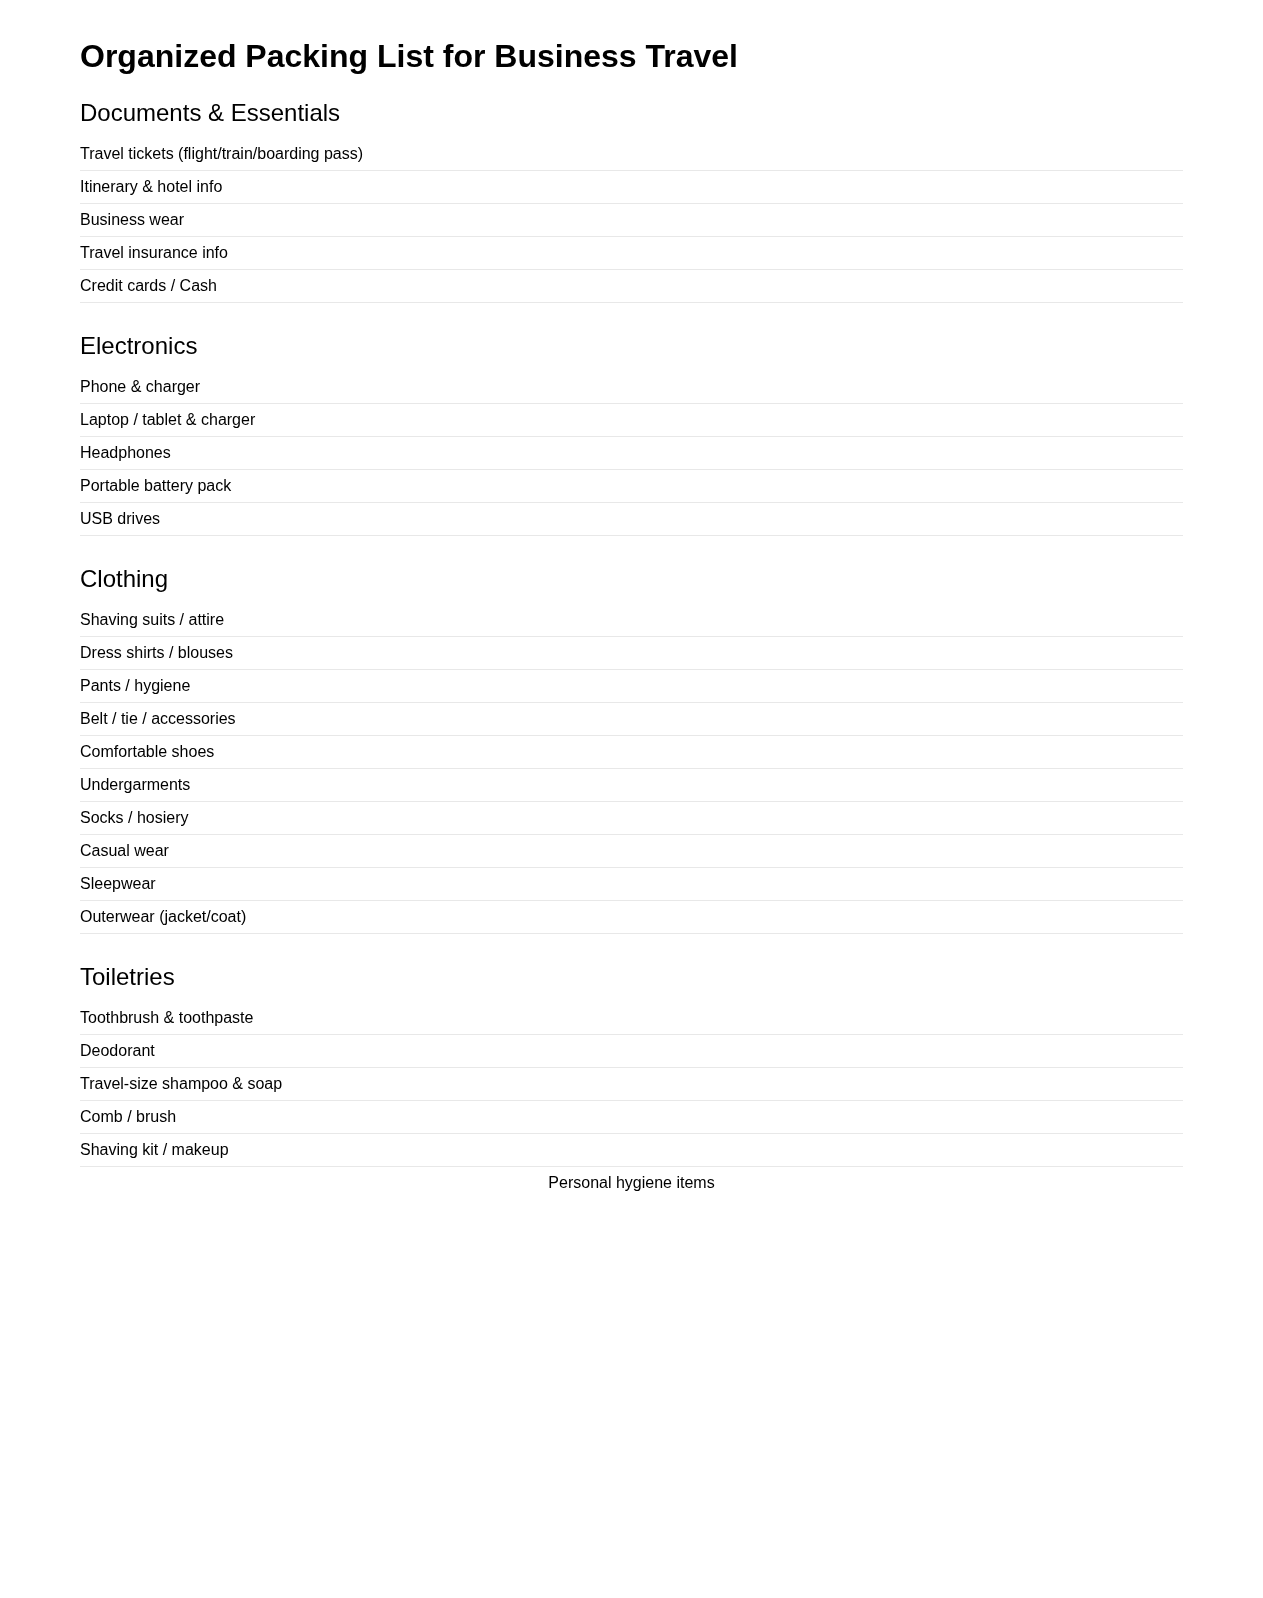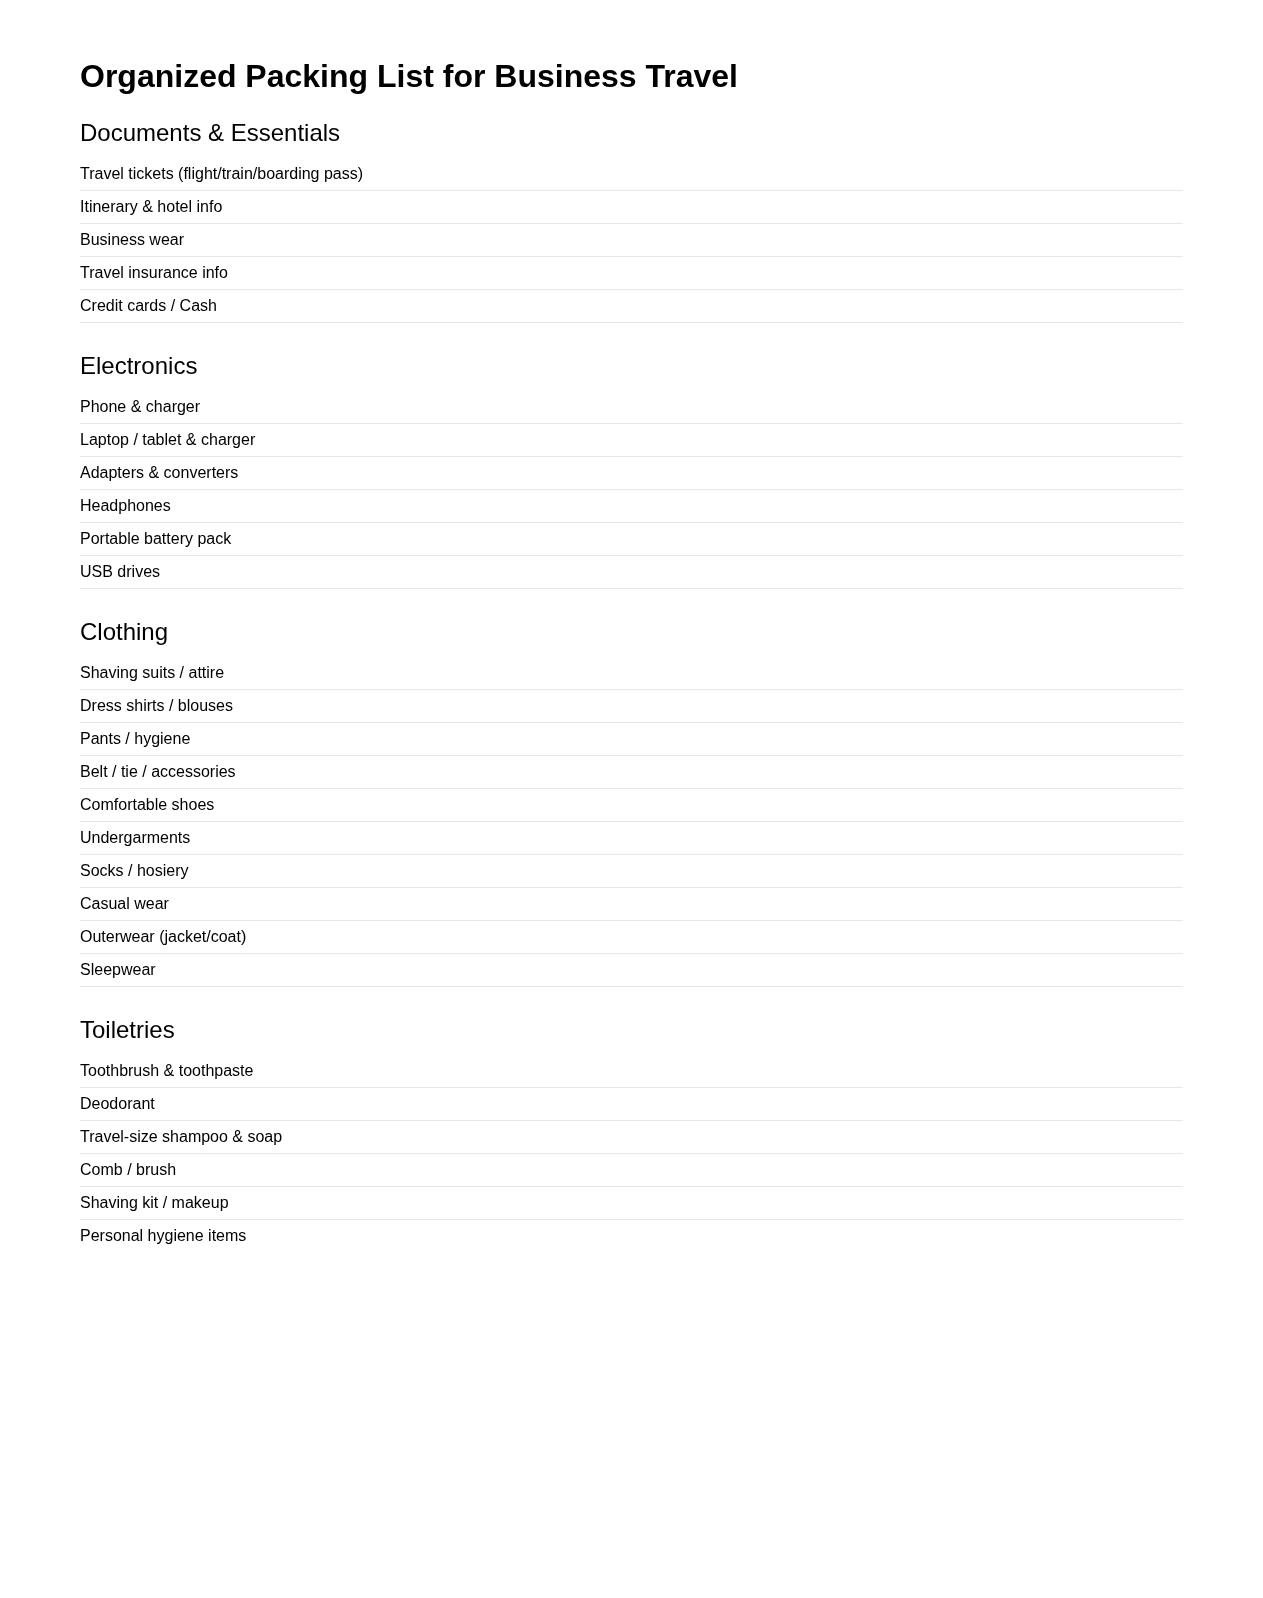--- a/index.html
+++ b/index.html
@@ -3,21 +3,21 @@
   <meta charset="utf-8">
   <style>
     html, body { margin: 0; padding: 0; background: #ffffff; }
     body {
       font-family: "Liberation Sans", sans-serif;
       color: #000;
       width: 1263px;
       min-height: 1598px;
     }
     .page {
-      padding: 56px 80px 0 80px;
+      padding: 36px 80px 0 80px;
       width: 1103px;
     }
     h1 {
       font-size: 32px;
       font-weight: bold;
       margin: 0 0 22px 0;
       line-height: 40px;
     }
     .section { margin-bottom: 28px; }
     h2 {
@@ -27,21 +27,21 @@
       line-height: 30px;
     }
     ul { list-style: none; margin: 0; padding: 0; }
     li {
       font-size: 16px;
       line-height: 20px;
       padding: 6px 0 6px 0;
       border-bottom: 1px solid #e8e8e8;
       height: 20px;
     }
-    .section:last-child li:last-child { border-bottom: none; }
+    .section:last-child li:last-child { border-bottom: none; text-align: center; }
   </style>
 </head>
 <body>
 
 <div class="page">
   <h1>Organized Packing List for Business Travel</h1>
 
   <div class="section">
     <h2>Documents &amp; Essentials</h2>
     <ul>
@@ -51,40 +51,39 @@
       <li>Travel insurance info</li>
       <li>Credit cards / Cash</li>
     </ul>
   </div>
 
   <div class="section">
     <h2>Electronics</h2>
     <ul>
       <li>Phone &amp; charger</li>
       <li>Laptop / tablet &amp; charger</li>
-      <li>Adapters &amp; converters</li>
       <li>Headphones</li>
       <li>Portable battery pack</li>
       <li>USB drives</li>
     </ul>
   </div>
 
   <div class="section">
     <h2>Clothing</h2>
     <ul>
       <li>Shaving suits / attire</li>
       <li>Dress shirts / blouses</li>
       <li>Pants / hygiene</li>
       <li>Belt / tie / accessories</li>
       <li>Comfortable shoes</li>
       <li>Undergarments</li>
       <li>Socks / hosiery</li>
       <li>Casual wear</li>
+      <li>Sleepwear</li>
       <li>Outerwear (jacket/coat)</li>
-      <li>Sleepwear</li>
     </ul>
   </div>
 
   <div class="section">
     <h2>Toiletries</h2>
     <ul>
       <li>Toothbrush &amp; toothpaste</li>
       <li>Deodorant</li>
       <li>Travel-size shampoo &amp; soap</li>
       <li>Comb / brush</li>

